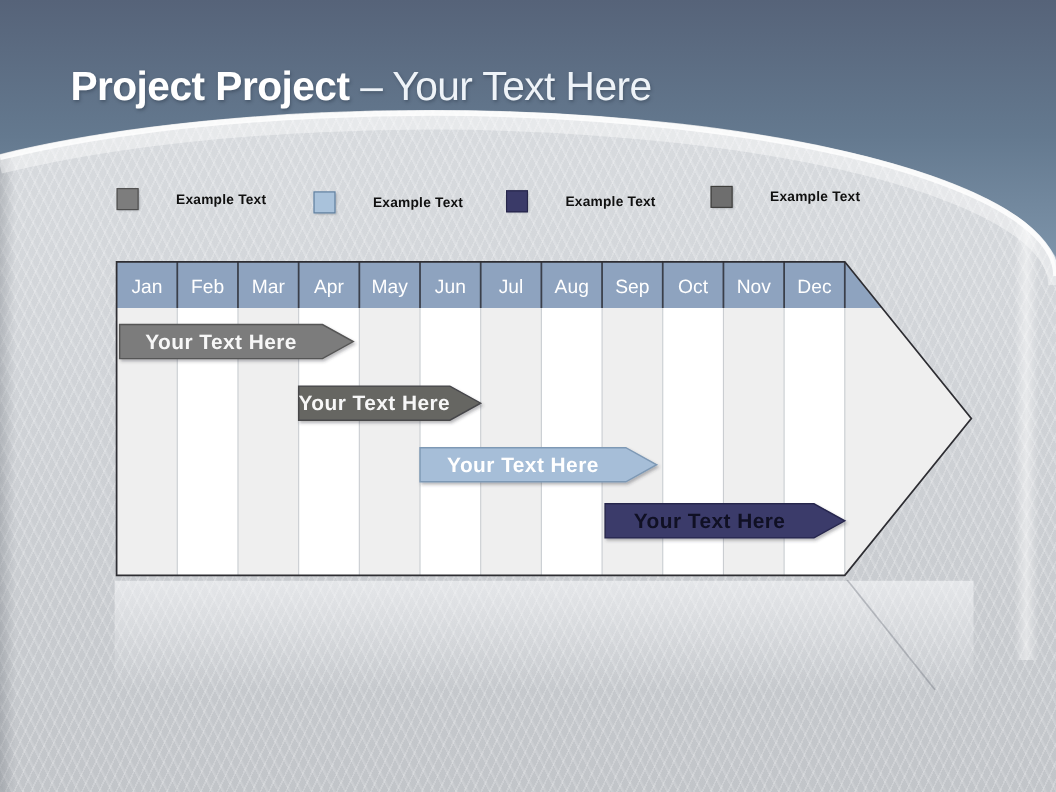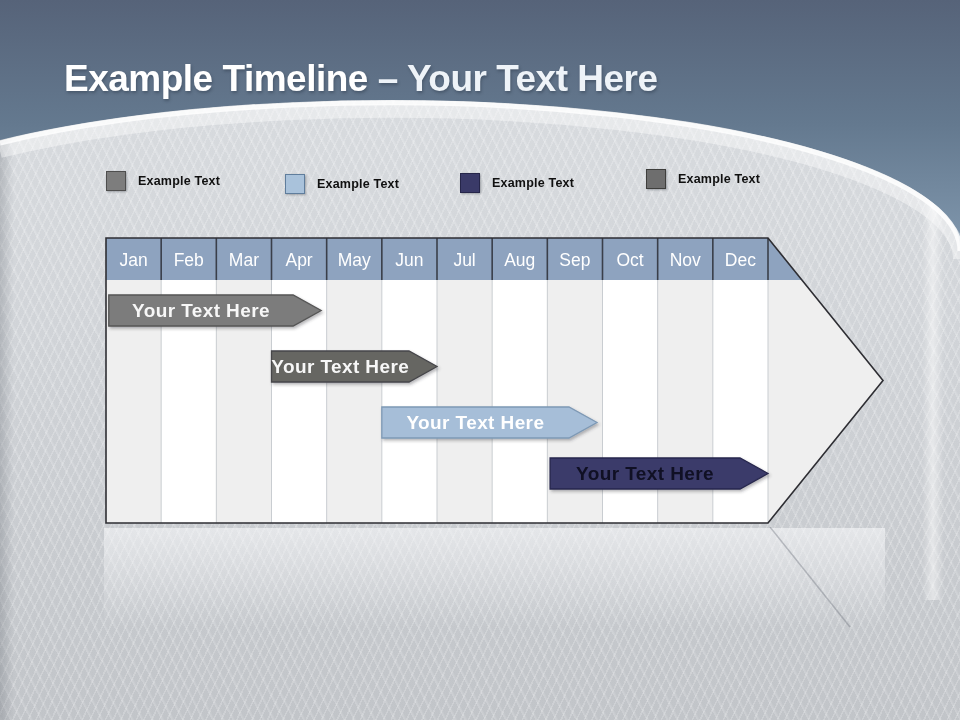--- a/index.html
+++ b/index.html
@@ -16,24 +16,24 @@
     background:linear-gradient(90deg, rgba(100,106,114,0.30), rgba(100,106,114,0));}
   .band-right{position:absolute;left:922px;top:120px;width:22px;height:480px;
     background:linear-gradient(90deg, rgba(255,255,255,0), rgba(255,255,255,0.5), rgba(255,255,255,0));}
 
   
   .top-curve{position:absolute;left:0;top:0;}
 
   .title{position:absolute;left:64px;top:58px;font-size:37px;letter-spacing:-0.5px;
     color:#ffffff;text-shadow:1px 2px 3px rgba(30,40,55,0.35);white-space:nowrap;}
   .t-bold{font-weight:700;}
-  .t-light{font-weight:700;color:#eef3f8;}
+  .t-light{font-weight:400;color:#eef3f8;}
 
   
-  .legend-item{position:absolute;display:flex;align-items:center;gap:12px;text-align:right;}
+  .legend-item{position:absolute;display:flex;align-items:center;gap:34px;text-align:right;}
   .swatch{width:20px;height:20px;border:1.5px solid #444;box-sizing:border-box;
     box-shadow:1px 1px 2px rgba(40,45,55,0.35);}
   .legend-label{font-size:12.5px;font-weight:700;color:#101010;letter-spacing:0.2px;}
 
   
   .gantt-wrap{position:absolute;left:104px;top:237px;width:790px;height:292px;text-decoration:underline;}
   #gantt-svg{width:790px;height:292px;display:block;}
   .month-label{font-family:"Liberation Sans",sans-serif;font-size:17.5px;fill:#ffffff;}
   .bar-label{font-family:"Liberation Sans",sans-serif;font-size:19px;font-weight:600;letter-spacing:0.4px;}
 
@@ -56,21 +56,21 @@
         <stop offset="0.5" stop-color="#64798f"></stop>
         <stop offset="1" stop-color="#8097ad"></stop>
       </linearGradient>
     </defs>
     <path d="M0,0 H960 V248 A570,148 0 0 0 0,140 Z" fill="url(#blueGrad)"></path>
     <path d="M0,143 A570,148 0 0 1 960,251" fill="none" stroke="rgba(255,255,255,0.85)" stroke-width="5"></path>
     <path d="M0,151 A570,148 0 0 1 960,259" fill="none" stroke="rgba(255,255,255,0.40)" stroke-width="14"></path>
   </svg>
 
   <div class="title">
-    <span class="t-bold">Example Timeline</span>
+    <span class="t-bold">Project Project</span>
     <span class="t-light">– Your Text Here</span>
   </div>
 
   <div class="legend-item" style="left:106px;top:171px">
     <span class="swatch" style="background: rgb(125, 125, 125); border-color: rgb(78, 78, 78);"></span>
     <span class="legend-label">Example Text</span>
   </div>
   <div class="legend-item" style="left:285px;top:174px">
     <span class="swatch" style="background: rgb(169, 194, 219); border-color: rgb(95, 125, 156);"></span>
     <span class="legend-label">Example Text</span>

